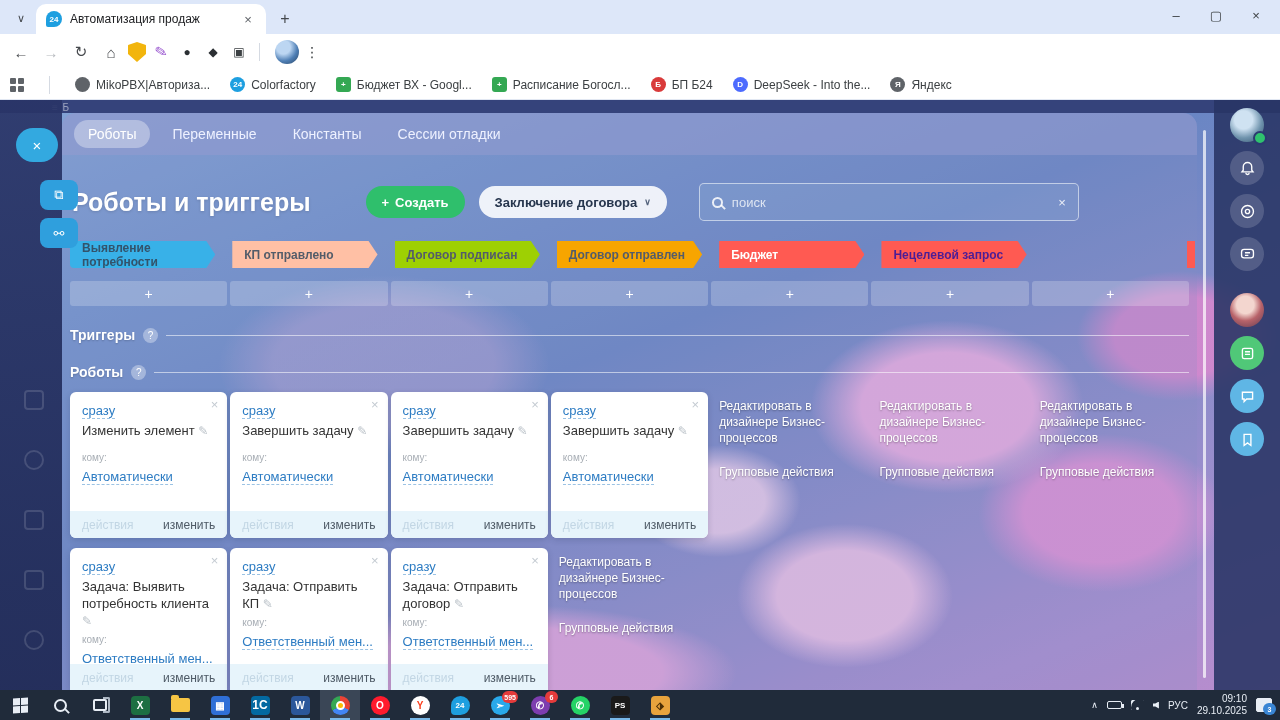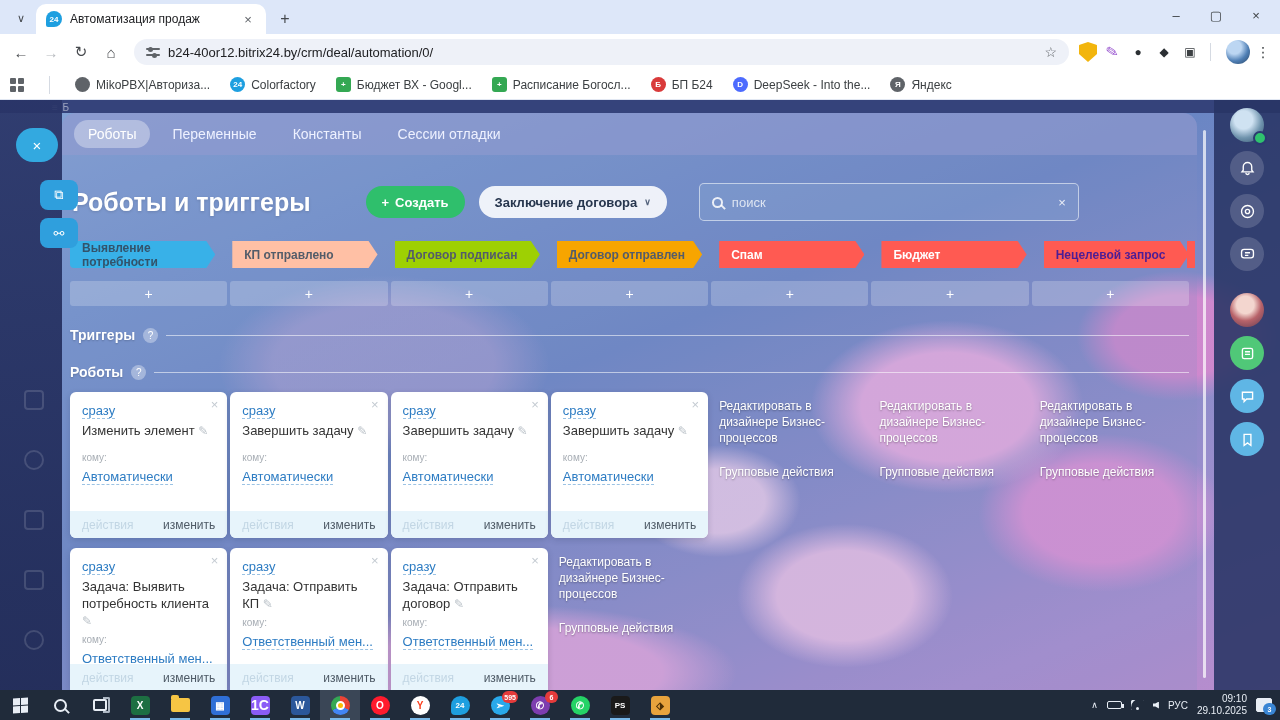--- a/index.html
+++ b/index.html
@@ -170,28 +170,20 @@
       <span class="wc">▢</span>
       <span class="wc">×</span>
     </div>
   </div>
 
   <div class="toolbar">
     <span class="navbtn">←</span>
     <span class="navbtn dis">→</span>
     <span class="navbtn">↻</span>
     <span class="navbtn">⌂</span>
-    <div class="addr">
-      <span class="tune">
-          <i class="a"></i>
-          <i class="b"></i>
-        </span>
-      <span class="url">b24-40or12.bitrix24.by/crm/deal/automation/0/</span>
-      <span class="star">☆</span>
-    </div>
     <span class="ext shield"></span>
     <span class="ext pen">✎</span>
     <span class="ext bug">●</span>
     <span class="ext dark">◆</span>
     <span class="ext puzzle">▣</span>
     <span class="vdiv"></span>
     <span class="tb-avatar"></span>
     <span class="kebab">⋮</span>
   </div>
 
@@ -273,21 +265,20 @@
             <input placeholder="поиск" style="">
             <span class="clr">×</span>
           </div>
         </div>
 
         <div class="stages grid7">
           <div class="stage first" style="background:#38b1e8;color:#33536b">Выявление потребности</div>
           <div class="stage" style="background:#ffc0a5;color:#535c69">КП отправлено</div>
           <div class="stage" style="background:#9ed003;color:#535c69">Договор подписан</div>
           <div class="stage" style="background:#f7a500;color:#535c69">Договор отправлен</div>
-          <div class="stage" style="background:#ff5a52;color:#fff">Спам</div>
           <div class="stage" style="background:#ff5a52;color:#fff">Бюджет</div>
           <div class="stage" style="background:#ff5a52;color:#4c1d95">Нецелевой запрос</div>
           <div class="stage-sliver"></div>
         </div>
 
         <div class="plusrow grid7">
           <div class="plusbtn">+</div>
           <div class="plusbtn">+</div>
           <div class="plusbtn">+</div>
           <div class="plusbtn">+</div>
@@ -471,21 +462,21 @@
     <div class="tb run">
         <span class="sq" style="background:#1d6f42">X</span>
       </div>
     <div class="tb run">
         <span class="folder-ic"></span>
       </div>
     <div class="tb run">
         <span class="sq" style="background:#2f6fd6">▦</span>
       </div>
     <div class="tb run">
-        <span class="sq" style="background:#8b5cf6;font-size:14px">1С</span>
+        <span class="sq" style="background:#0369a1;font-size:12px">1С</span>
       </div>
     <div class="tb run">
         <span class="sq" style="background:#2b579a">W</span>
       </div>
     <div class="tb run active">
         <span class="chrome-ic"></span>
       </div>
     <div class="tb run">
         <span class="circ" style="background:#ff1b2d">O</span>
       </div>

